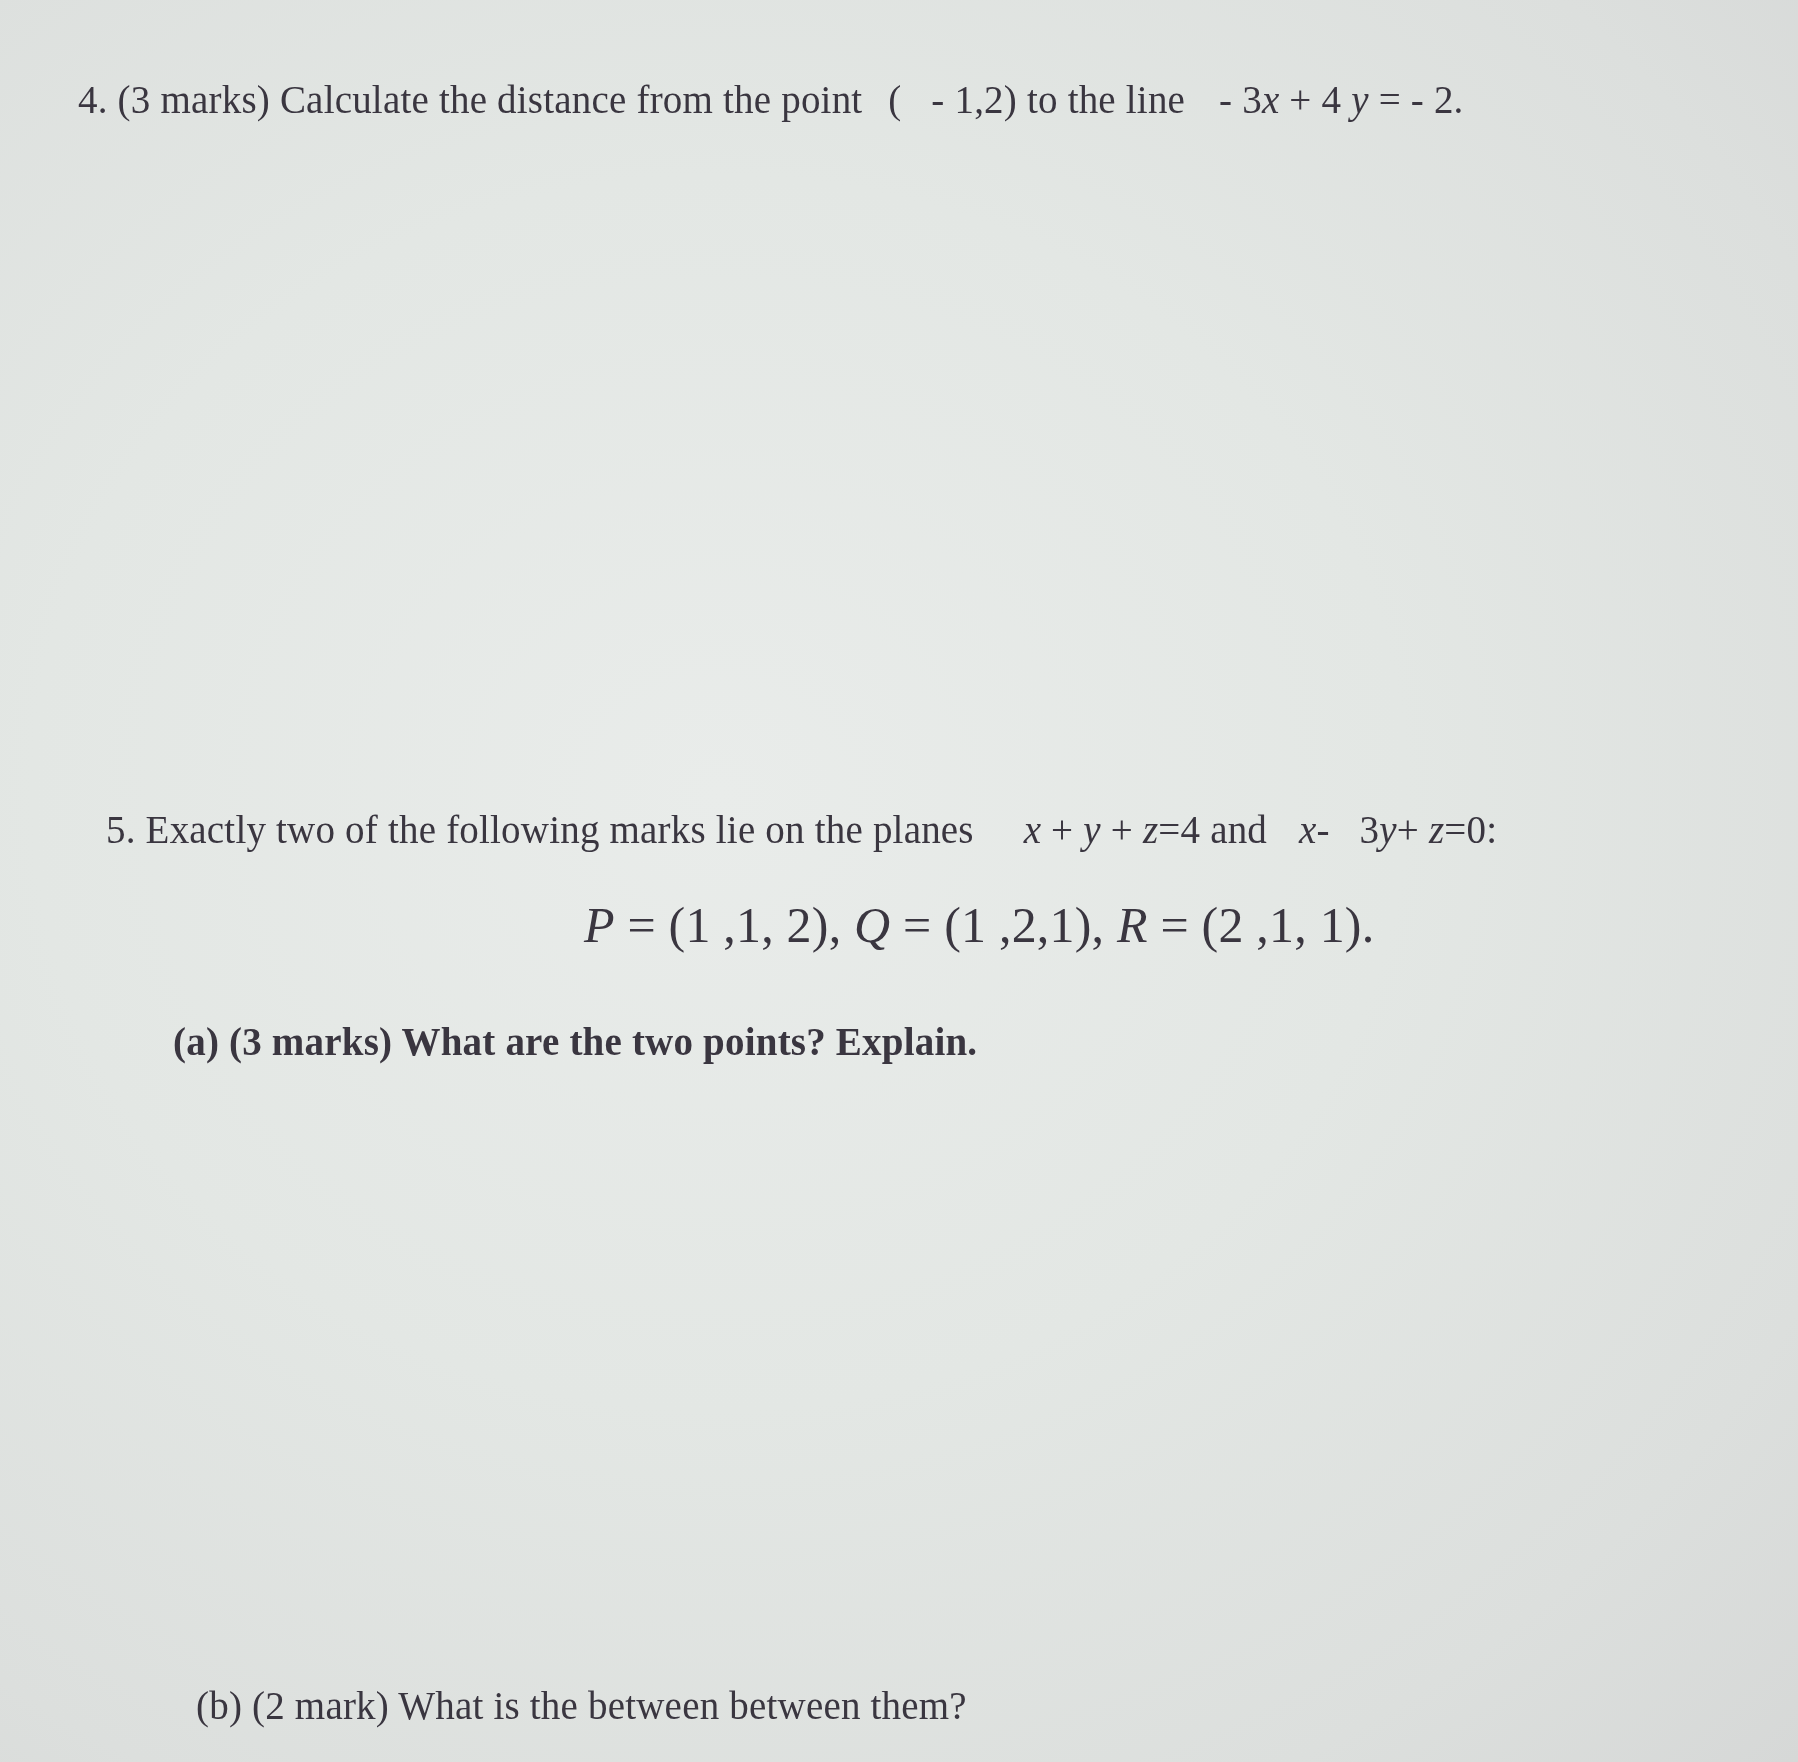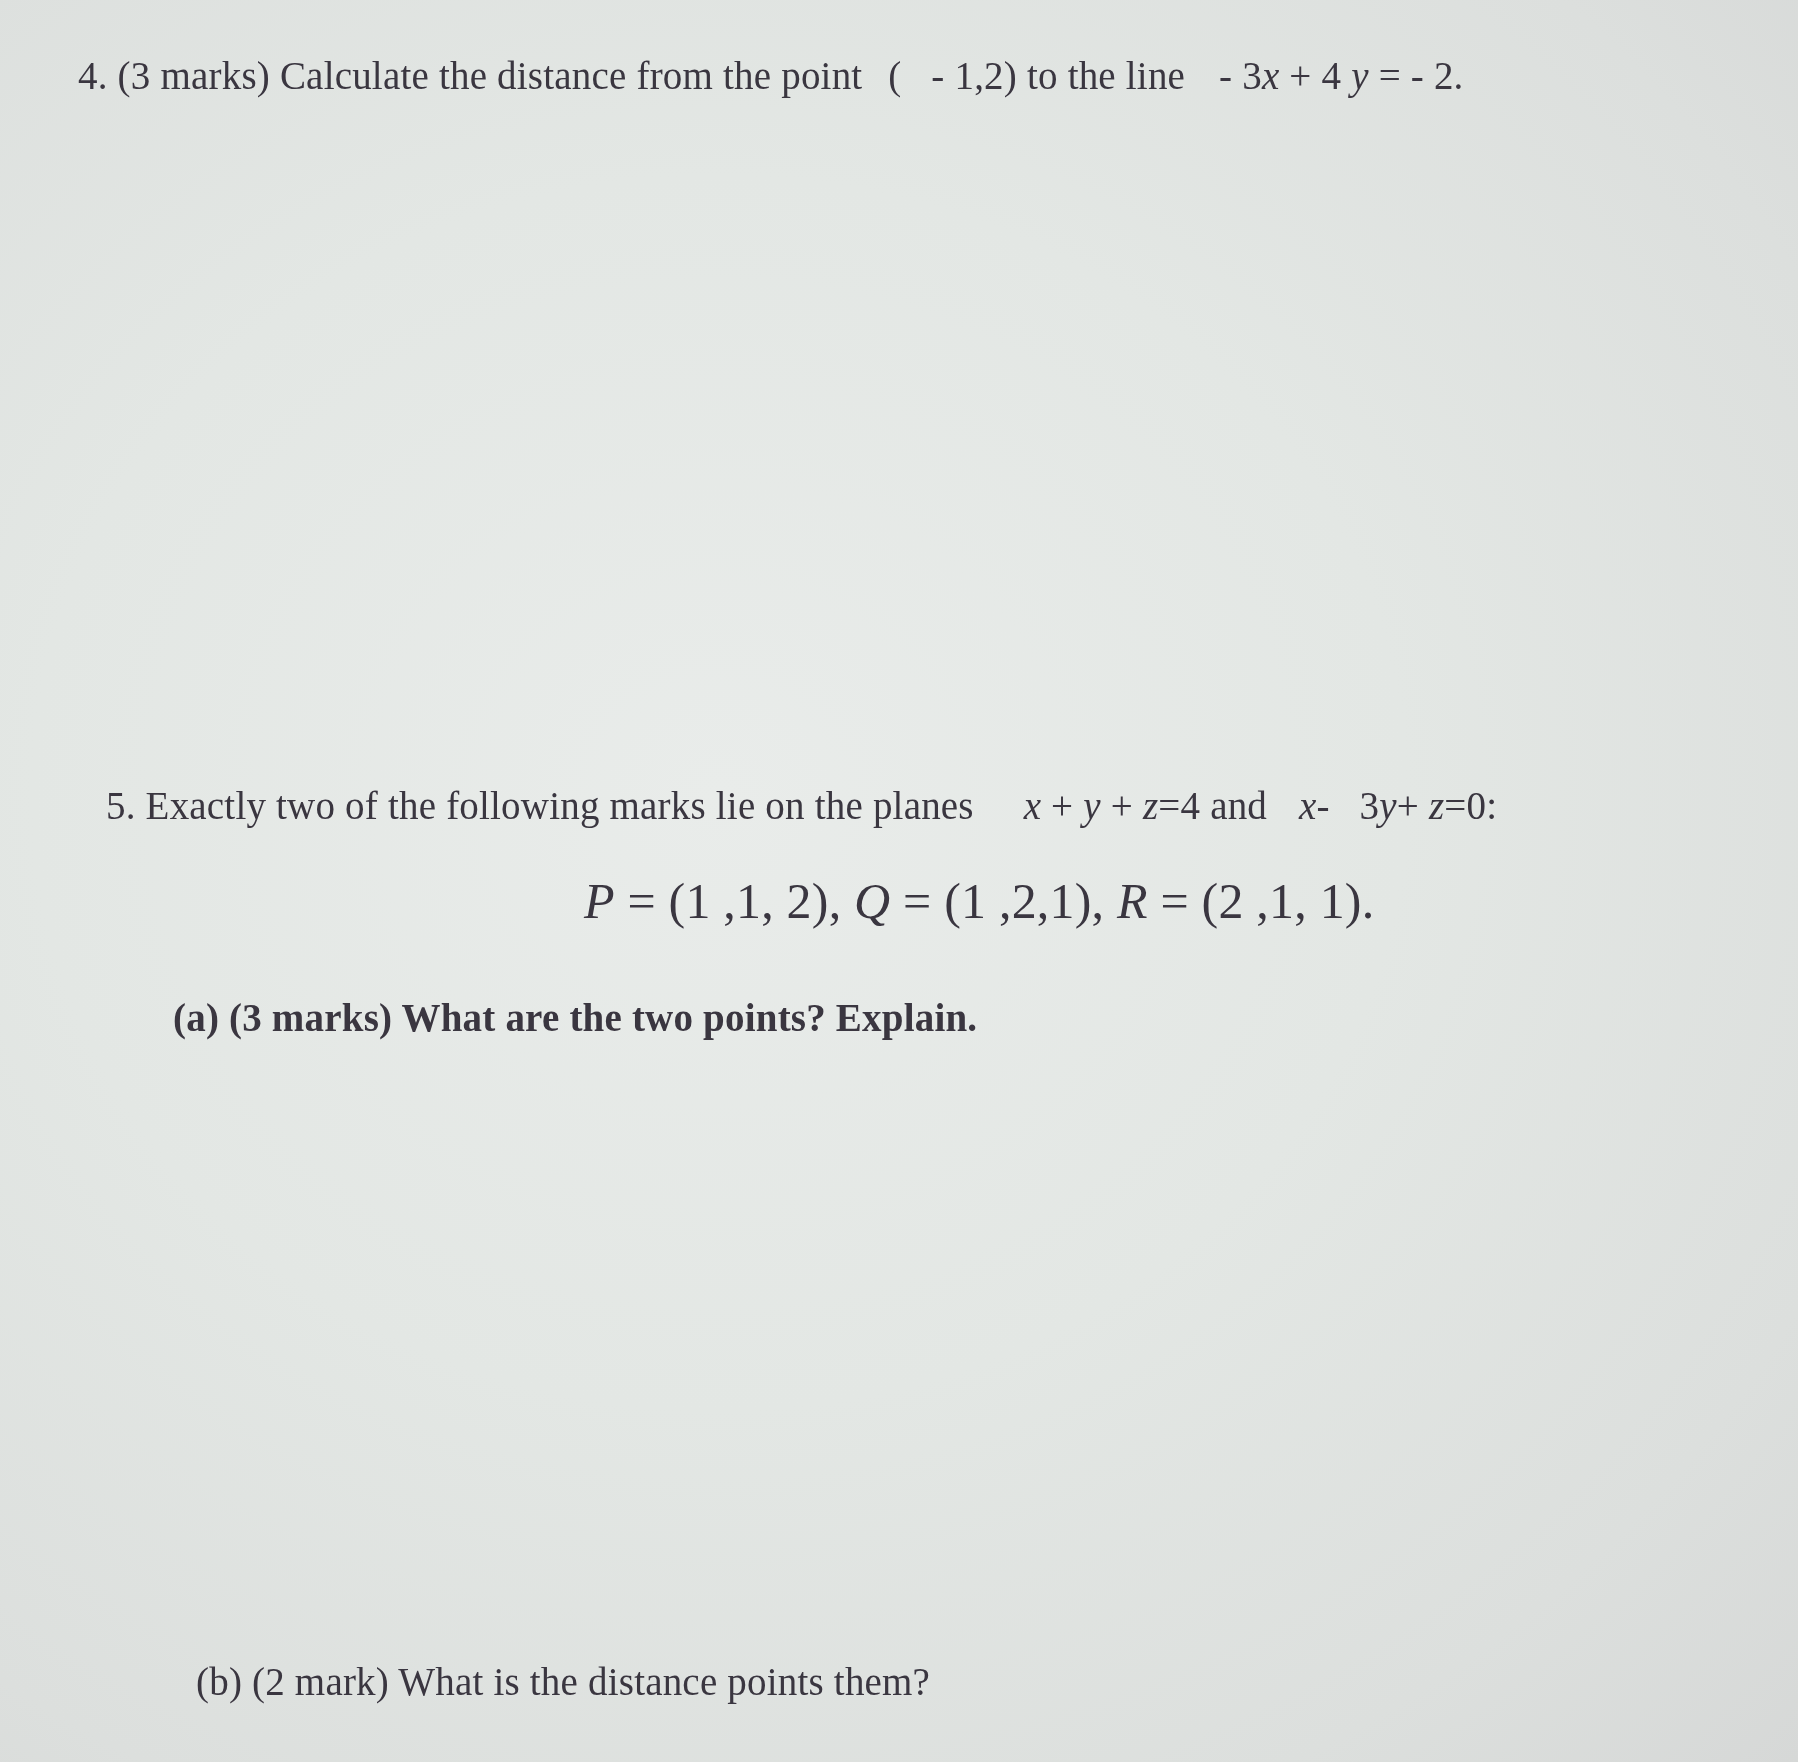--- a/index.html
+++ b/index.html
@@ -18,20 +18,21 @@
     .page {
       position: absolute;
       inset: 0;
     }
     .line {
       position: absolute;
       white-space: nowrap;
       font-size: 39px;
       line-height: 1;
       letter-spacing: 0.2px;
+      margin-top: 24px;
     }
     .math {
       font-family: "Liberation Serif", "DejaVu Serif", serif;
     }
     .it {
       font-style: italic;
     }
     .gap {
       display: inline-block;
     }
@@ -111,16 +112,16 @@
     <span>(a)</span>
     <span>(3 marks)</span>
     <span>What are the two points? Explain.</span>
   </div>
 
   <div class="answer-space" id="q5a-space"></div>
 
   <div class="line" id="q5b">
     <span>(b)</span>
     <span>(2 mark)</span>
-    <span>What is the distance points them?</span>
+    <span>What is the between between them?</span>
   </div>
 
 </div>
 
 </body></html>

